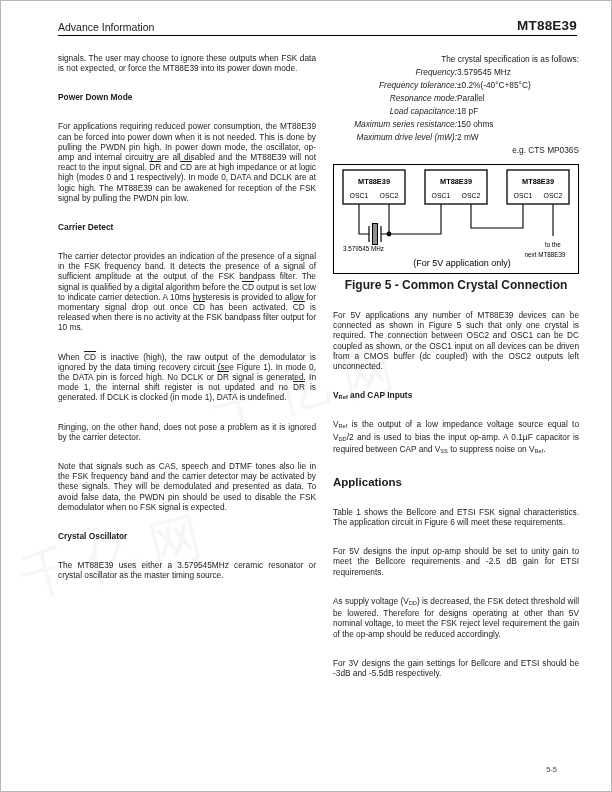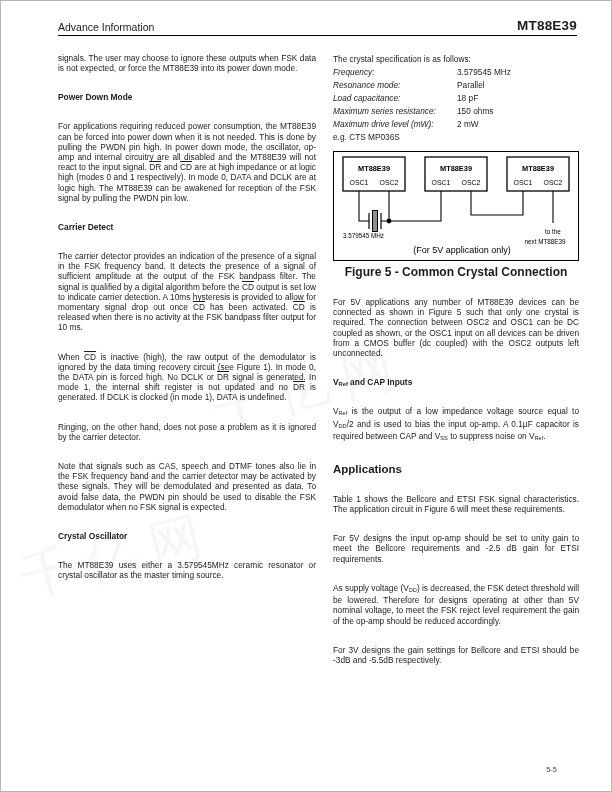--- a/index.html
+++ b/index.html
@@ -16,21 +16,21 @@
   
   .cols{position:absolute;left:57px;top:52px;width:521px;display:flex;gap:17px;}
   .col-l{width:258px;}
   .col-r{width:246px;}
   p.body{font-size:8.3px;line-height:10.2px;text-align:justify;margin:0 0 19px;}
   h4.sec{font-size:8.4px;font-weight:bold;margin:3px 0 19px;}
   h3.big{font-size:11.5px;font-weight:bold;margin:4px 0 19px;}
   .ovl{text-decoration:overline;}
   .sub{font-size:0.68em;vertical-align:-0.22em;}
   
-  .spec{font-size:8.3px;line-height:13px;margin-bottom:6px;}
+  .spec{font-size:8.3px;line-height:13px;margin-bottom:6px;text-align:right;}
   .spec-intro{margin-bottom:0;}
   .spec-row{display:flex;}
   .spec-label{width:124px;font-style:italic;flex:none;}
   .spec-value{}
   .spec-eg{margin-top:0;}
   
   .figframe{border:1.6px solid #000;margin-top:7px;background:#fff;}
   .figframe svg{display:block;}
   .figcap{font-size:12px;font-weight:bold;text-align:center;margin:4px 0 18px;}
   
@@ -68,20 +68,24 @@
       <h4 class="sec">Crystal Oscillator</h4>
       <p class="body">The MT88E39 uses either a 3.579545MHz ceramic resonator or crystal oscillator as the master timing source.</p>
     </div>
 
     <div class="col-r">
       <div class="spec">
         <div class="spec-intro">The crystal specification is as follows:</div>
         <div class="spec-row">
           <span class="spec-label">Frequency:</span>
           <span class="spec-value">3.579545 MHz</span>
+        </div>
+        <div class="spec-row">
+          <span class="spec-label">Frequency tolerance:</span>
+          <span class="spec-value">±0.2%(-40°C+85°C)</span>
         </div>
         <div class="spec-row">
           <span class="spec-label">Resonance mode:</span>
           <span class="spec-value">Parallel</span>
         </div>
         <div class="spec-row">
           <span class="spec-label">Load capacitance:</span>
           <span class="spec-value">18 pF</span>
         </div>
         <div class="spec-row">

